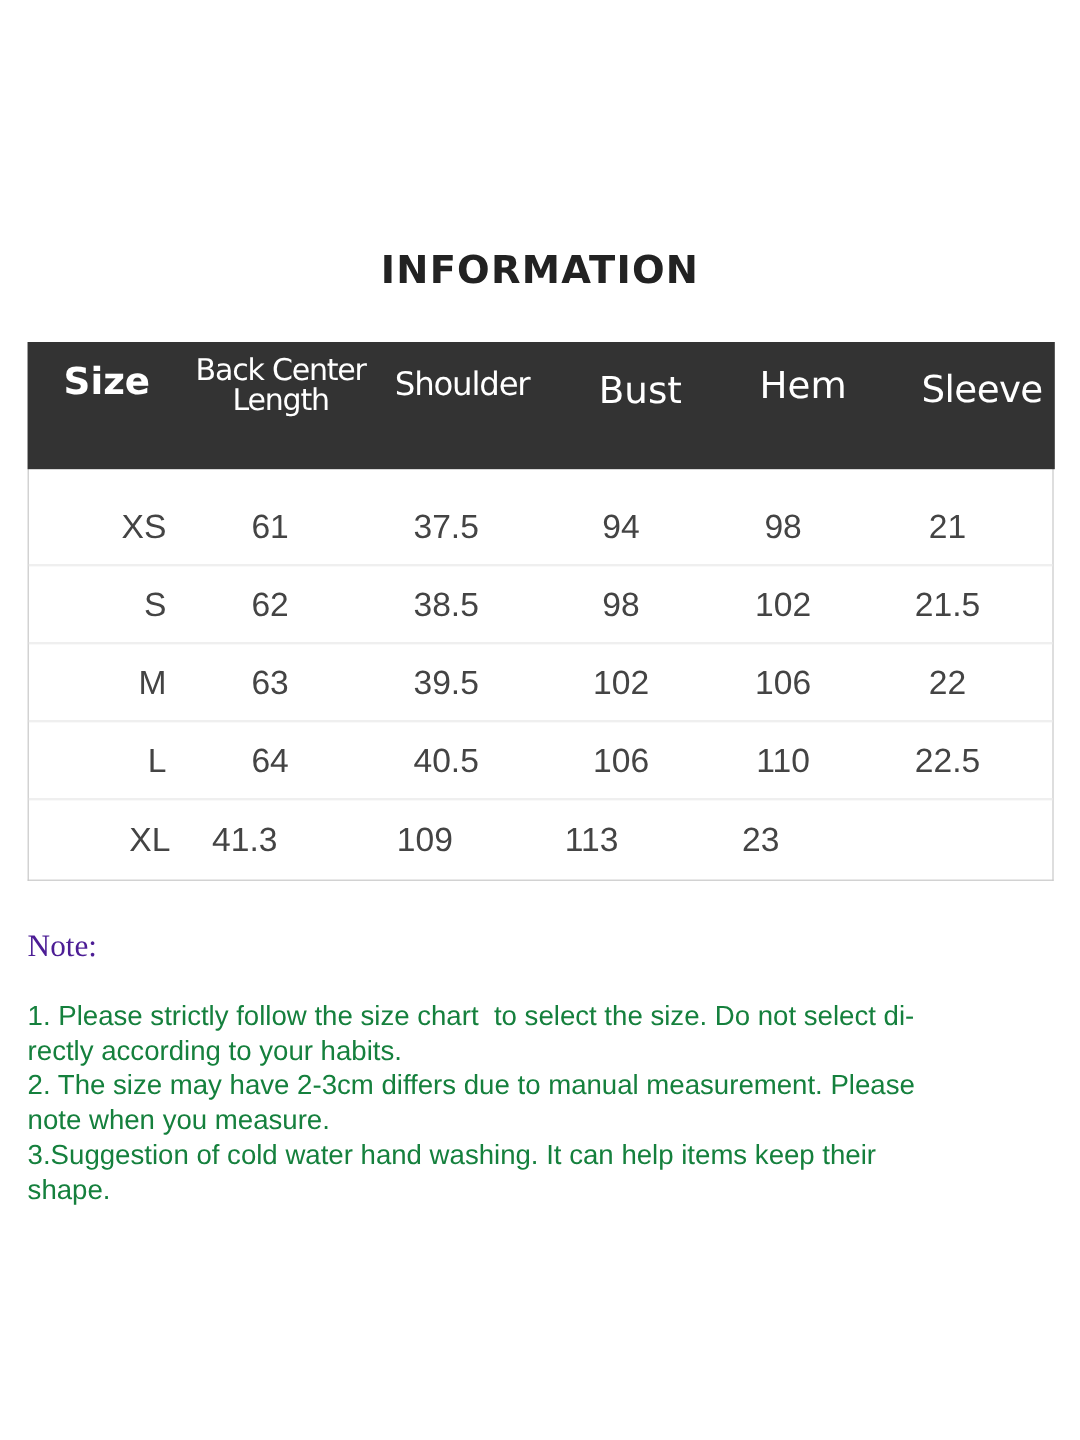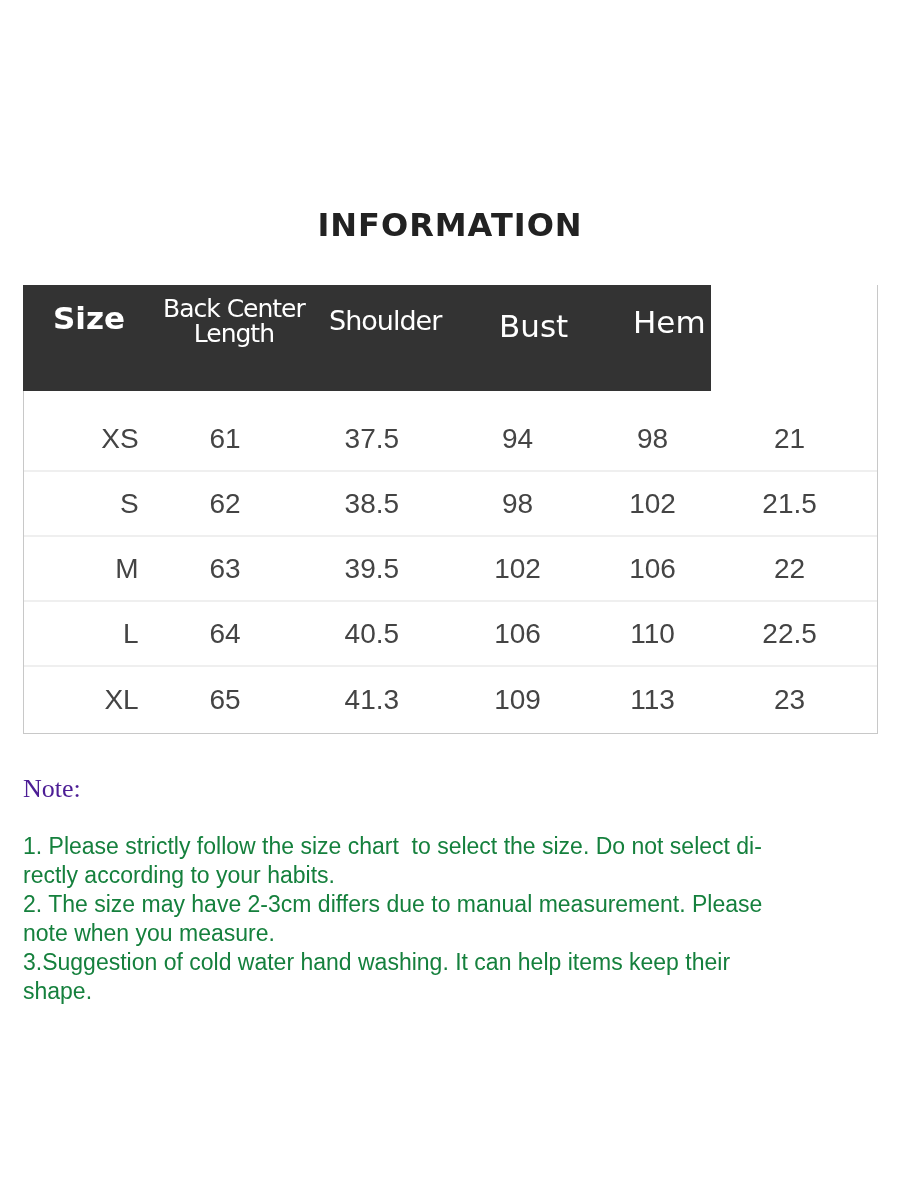--- a/index.html
+++ b/index.html
@@ -31,21 +31,21 @@
       top: 285px;
       left: 23px;
       width: 855px;
       border: 1px solid #c8c8c8;
       border-top: none;
     }
     .table-header {
       position: relative;
       height: 106px;
       background: #333333;
-      width: 688px;
+      width: 856px;
       margin-left: -1px;
     }
     .th {
       position: absolute;
       color: #ffffff;
       font-family: "DejaVu Sans", sans-serif;
       text-align: center;
       white-space: nowrap;
       line-height: 1;
     }
@@ -144,21 +144,20 @@
     <div class="tr">
       <div class="td c0">L</div>
       <div class="td c1">64</div>
       <div class="td c2">40.5</div>
       <div class="td c3">106</div>
       <div class="td c4">110</div>
       <div class="td c5">22.5</div>
     </div>
     <div class="tr">
       <div class="td c0">XL</div>
-      <div class="td c1">65</div>
       <div class="td c2">41.3</div>
       <div class="td c3">109</div>
       <div class="td c4">113</div>
       <div class="td c5">23</div>
     </div>
   </div>
 </div>
 
 <div class="note-title">Note:</div>
 

